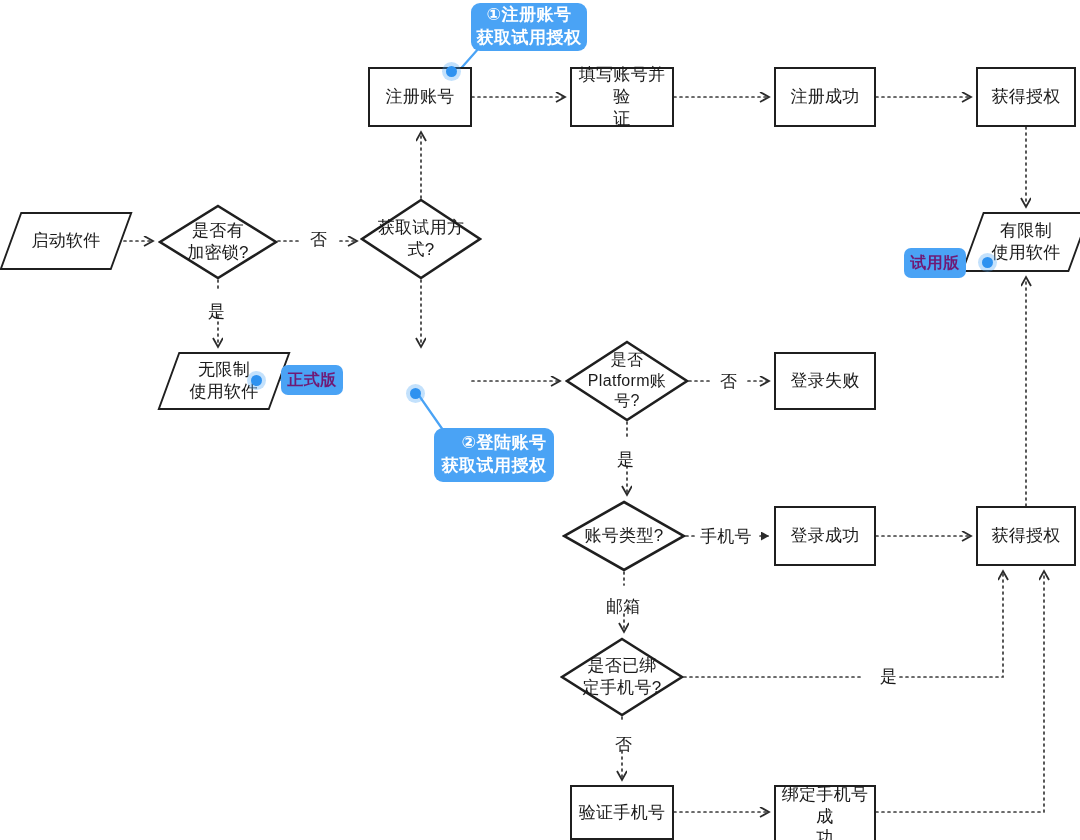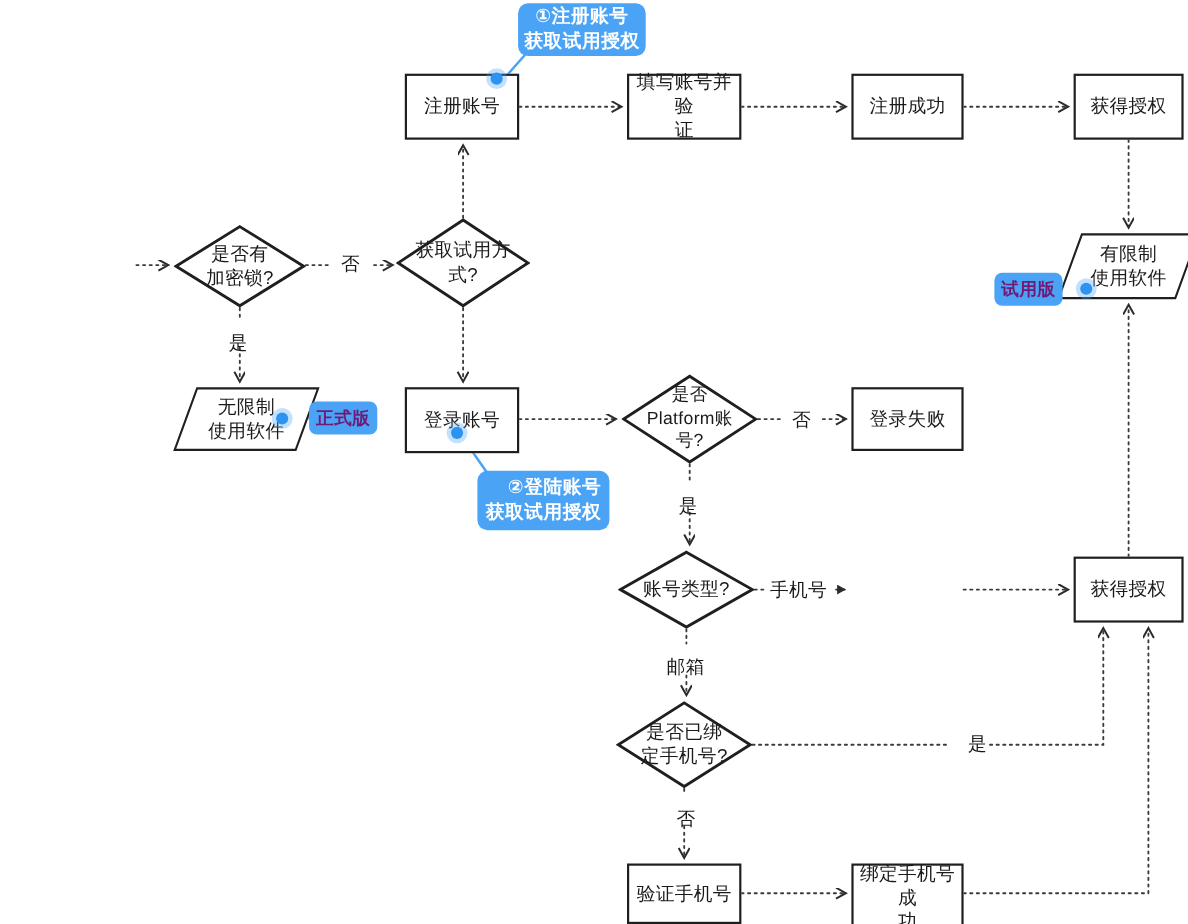--- a/index.html
+++ b/index.html
@@ -189,20 +189,24 @@
     </g>
 
     <g stroke="#4aa3f5" stroke-width="2.2" fill="none" stroke-linecap="round">
       <path d="M479,48 L456,74"></path>
       <path d="M420,397 L443,430"></path>
       <path d="M262,380 L285,380"></path>
       <path d="M962,263 L988,263"></path>
     </g>
   </svg>
 
+  <div class="node io" style="left:10px;top:212px;width:112px;height:58px;">
+    <div class="skew"></div>
+    <div class="lbl">启动软件</div>
+  </div>
 
   <div class="node dec" style="left:158px;top:204px;width:120px;height:76px;">
     <div class="dia">
       <svg viewBox="0 0 120 76" preserveAspectRatio="none">
         <polygon points="60,2 118,38 60,74 2,38" fill="#ffffff" stroke="#1f1f1f" stroke-width="2.6" vector-effect="non-scaling-stroke"></polygon>
       </svg>
     </div>
     <div class="lbl" style="white-space:pre-line;">是否有
 加密锁?</div>
   </div>
@@ -239,23 +243,20 @@
   <div class="node proc" style="left:976px;top:67px;width:100px;height:60px;">
     <div class="lbl">获得授权</div>
   </div>
 
   <div class="node io" style="left:972px;top:212px;width:108px;height:60px;">
     <div class="skew"></div>
     <div class="lbl" style="white-space:pre-line;">有限制
 使用软件</div>
   </div>
 
-  <div class="node proc" style="left:368px;top:352px;width:104px;height:60px;">
-    <div class="lbl">登录账号</div>
-  </div>
 
   <div class="node dec" style="left:565px;top:340px;width:124px;height:82px;">
     <div class="dia">
       <svg viewBox="0 0 124 82" preserveAspectRatio="none">
         <polygon points="62,2 122,41 62,80 2,41" fill="#ffffff" stroke="#1f1f1f" stroke-width="2.6" vector-effect="non-scaling-stroke"></polygon>
       </svg>
     </div>
     <div class="lbl" style="white-space:pre-line;font-size:16px;">是否
 Platform账
 号?</div>
@@ -267,20 +268,23 @@
 
   <div class="node dec" style="left:562px;top:500px;width:124px;height:72px;">
     <div class="dia">
       <svg viewBox="0 0 124 72" preserveAspectRatio="none">
         <polygon points="62,2 122,36 62,70 2,36" fill="#ffffff" stroke="#1f1f1f" stroke-width="2.6" vector-effect="non-scaling-stroke"></polygon>
       </svg>
     </div>
     <div class="lbl">账号类型?</div>
   </div>
 
+  <div class="node proc" style="left:774px;top:506px;width:102px;height:60px;">
+    <div class="lbl">登录成功</div>
+  </div>
 
   <div class="node proc" style="left:976px;top:506px;width:100px;height:60px;">
     <div class="lbl">获得授权</div>
   </div>
 
   <div class="node dec" style="left:560px;top:637px;width:124px;height:80px;">
     <div class="dia">
       <svg viewBox="0 0 124 80" preserveAspectRatio="none">
         <polygon points="62,2 122,40 62,78 2,40" fill="#ffffff" stroke="#1f1f1f" stroke-width="2.6" vector-effect="non-scaling-stroke"></polygon>
       </svg>

